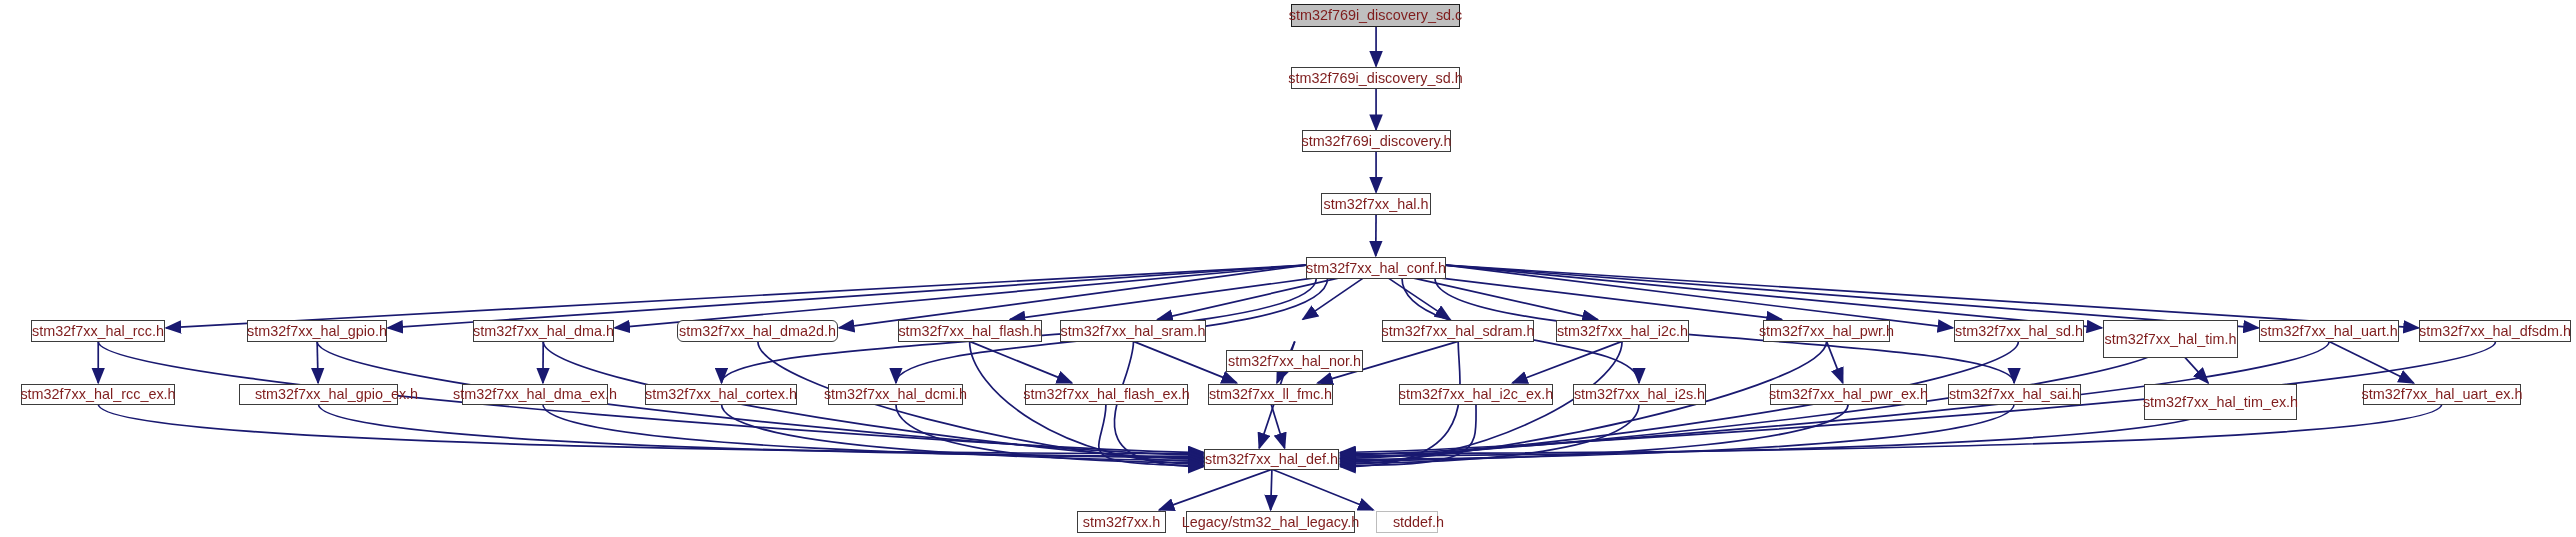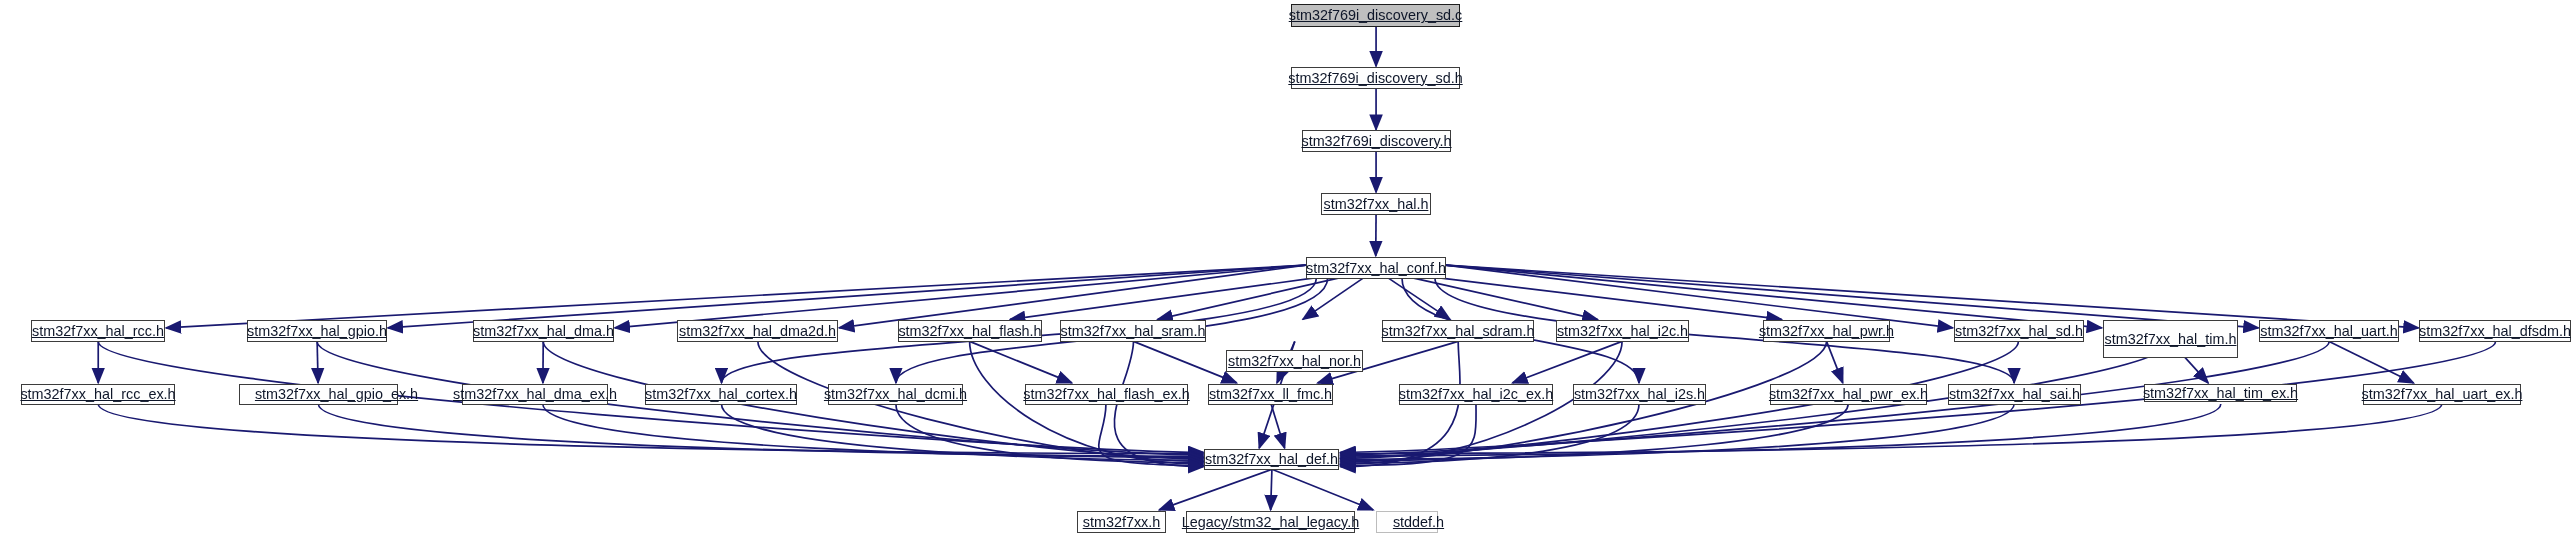--- a/index.html
+++ b/index.html
@@ -1,21 +1,21 @@
 <!DOCTYPE html>
 <html style="font-size:13.5px"><head>
 <meta charset="utf-8">
 <style>
   html,body{margin:0;padding:0;background:#ffffff;}
   #canvas{position:relative;width:2576px;height:538px;background:#ffffff;overflow:hidden;
           font-family:"Liberation Sans",sans-serif;}
   #edges{position:absolute;left:0;top:0;width:2576px;height:538px;}
   .node{position:absolute;box-sizing:border-box;border:1.7px solid #3c3c3c;background:#fefefe;
-        color:#0f172a;display:flex;align-items:center;justify-content:center;
-        white-space:nowrap;font-size:14.4px;line-height:1;cursor:pointer;text-decoration:underline;}
+        color:#7f1d1d;display:flex;align-items:center;justify-content:center;
+        white-space:nowrap;font-size:14.4px;line-height:1;cursor:pointer;}
   .node.main{background:#bfbfbf;border-color:#1e1e1e;cursor:default;}
   .node.external{border-color:#bcbcbc;cursor:default;padding-left:23px;}
 </style>
 </head>
 <body>
 
 <div id="canvas">
   <svg id="edges" viewBox="0 0 3042 635" xmlns="http://www.w3.org/2000/svg">
     <defs>
       <marker id="arrowhead" markerWidth="10" markerHeight="8" refX="9" refY="4" orient="auto" markerUnits="strokeWidth">
@@ -90,21 +90,21 @@
   </svg>
   <div id="nodes">
       <div class="node main" style="left: 1291px; top: 4.2px; width: 169px; height: 23px;">stm32f769i_discovery_sd.c</div>
       <div class="node" style="left: 1291px; top: 67px; width: 169px; height: 22px;">stm32f769i_discovery_sd.h</div>
       <div class="node" style="left: 1302px; top: 130px; width: 149px; height: 22px;">stm32f769i_discovery.h</div>
       <div class="node" style="left: 1321px; top: 193px; width: 110px; height: 22px;">stm32f7xx_hal.h</div>
       <div class="node" style="left: 1306px; top: 257px; width: 140px; height: 22px;">stm32f7xx_hal_conf.h</div>
       <div class="node" style="left: 31px; top: 320px; width: 134px; height: 22px;">stm32f7xx_hal_rcc.h</div>
       <div class="node" style="left: 247px; top: 320px; width: 140px; height: 22px;">stm32f7xx_hal_gpio.h</div>
       <div class="node" style="left: 473px; top: 320px; width: 141px; height: 22px;">stm32f7xx_hal_dma.h</div>
-      <div class="node" style="left: 677px; top: 320px; width: 161px; height: 22px;">stm32f7xx_hal_dma2d.h</div>
+      <div class="node" style="left: 677px; top: 320px; width: 161px; height: 22px; border-radius: 6px;">stm32f7xx_hal_dma2d.h</div>
       <div class="node" style="left: 898px; top: 320px; width: 144px; height: 22px;">stm32f7xx_hal_flash.h</div>
       <div class="node" style="left: 1060px; top: 320px; width: 146px; height: 22px; text-align: right;">stm32f7xx_hal_sram.h</div>
       <div class="node" style="left: 1226px; top: 320px; width: 137px; height: 22px; margin-top: 30px;">stm32f7xx_hal_nor.h</div>
       <div class="node" style="left: 1382px; top: 320px; width: 152px; height: 22px;">stm32f7xx_hal_sdram.h</div>
       <div class="node" style="left: 1556px; top: 320px; width: 133px; height: 22px;">stm32f7xx_hal_i2c.h</div>
       <div class="node" style="left: 1763px; top: 320px; width: 127px; height: 22px;">stm32f7xx_hal_pwr.h</div>
       <div class="node" style="left: 1954px; top: 320px; width: 130px; height: 22px;">stm32f7xx_hal_sd.h</div>
       <div class="node" style="left: 2103px; top: 320px; width: 135px; height: 38px;">stm32f7xx_hal_tim.h</div>
       <div class="node" style="left: 2259px; top: 320px; width: 140px; height: 22px;">stm32f7xx_hal_uart.h</div>
       <div class="node" style="left: 2419px; top: 320px; width: 152px; height: 22px;">stm32f7xx_hal_dfsdm.h</div>
@@ -112,21 +112,21 @@
       <div class="node" style="left: 239px; top: 384px; width: 159px; height: 21px; padding-left: 36px;">stm32f7xx_hal_gpio_ex.h</div>
       <div class="node" style="left: 462px; top: 384px; width: 146px; height: 21px; text-align: center;">stm32f7xx_hal_dma_ex.h</div>
       <div class="node" style="left: 645px; top: 384px; width: 152px; height: 21px;">stm32f7xx_hal_cortex.h</div>
       <div class="node" style="left: 828px; top: 384px; width: 135px; height: 21px;">stm32f7xx_hal_dcmi.h</div>
       <div class="node" style="left: 1025px; top: 384px; width: 163px; height: 21px;">stm32f7xx_hal_flash_ex.h</div>
       <div class="node" style="left: 1208px; top: 384px; width: 125px; height: 21px;">stm32f7xx_ll_fmc.h</div>
       <div class="node" style="left: 1399px; top: 384px; width: 154px; height: 21px;">stm32f7xx_hal_i2c_ex.h</div>
       <div class="node" style="left: 1573px; top: 384px; width: 133px; height: 21px;">stm32f7xx_hal_i2s.h</div>
       <div class="node" style="left: 1770px; top: 384px; width: 157px; height: 21px;">stm32f7xx_hal_pwr_ex.h</div>
       <div class="node" style="left: 1948px; top: 384px; width: 133px; height: 21px;">stm32f7xx_hal_sai.h</div>
-      <div class="node" style="left: 2144px; top: 384px; width: 153px; height: 18px;">stm32f7xx_hal_tim_ex.h</div>
+      <div class="node" style="left: 2144px; top: 384px; width: 153px; height: 36px;">stm32f7xx_hal_tim_ex.h</div>
       <div class="node" style="left: 2363px; top: 384px; width: 158px; height: 21px;">stm32f7xx_hal_uart_ex.h</div>
       <div class="node" style="left: 1204px; top: 449px; width: 135px; height: 21px;">stm32f7xx_hal_def.h</div>
       <div class="node" style="left: 1077px; top: 511px; width: 89px; height: 22px;">stm32f7xx.h</div>
       <div class="node" style="left: 1186px; top: 511px; width: 169px; height: 22px;">Legacy/stm32_hal_legacy.h</div>
       <div class="node external" style="left: 1376px; top: 511px; width: 62px; height: 22px;">stddef.h</div>
     </div>
 </div>
 
 
 </body></html>

